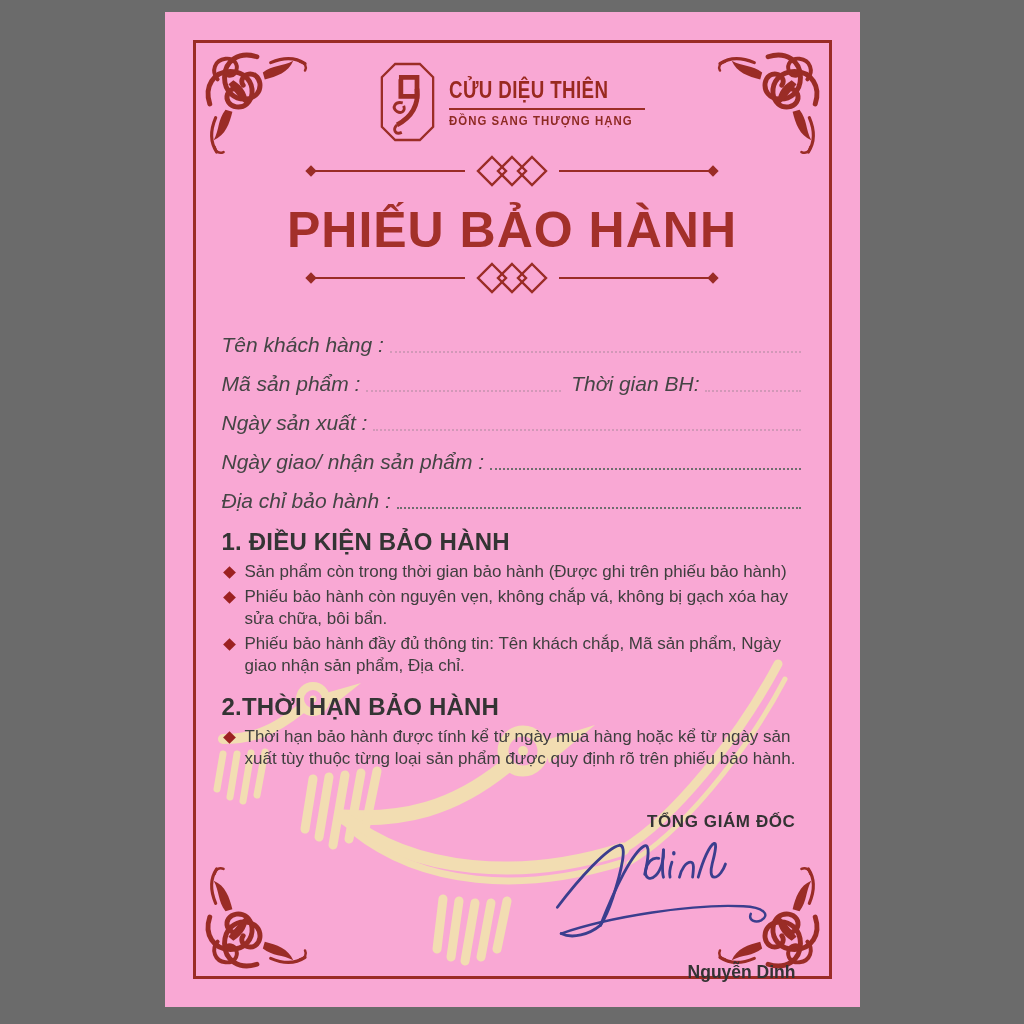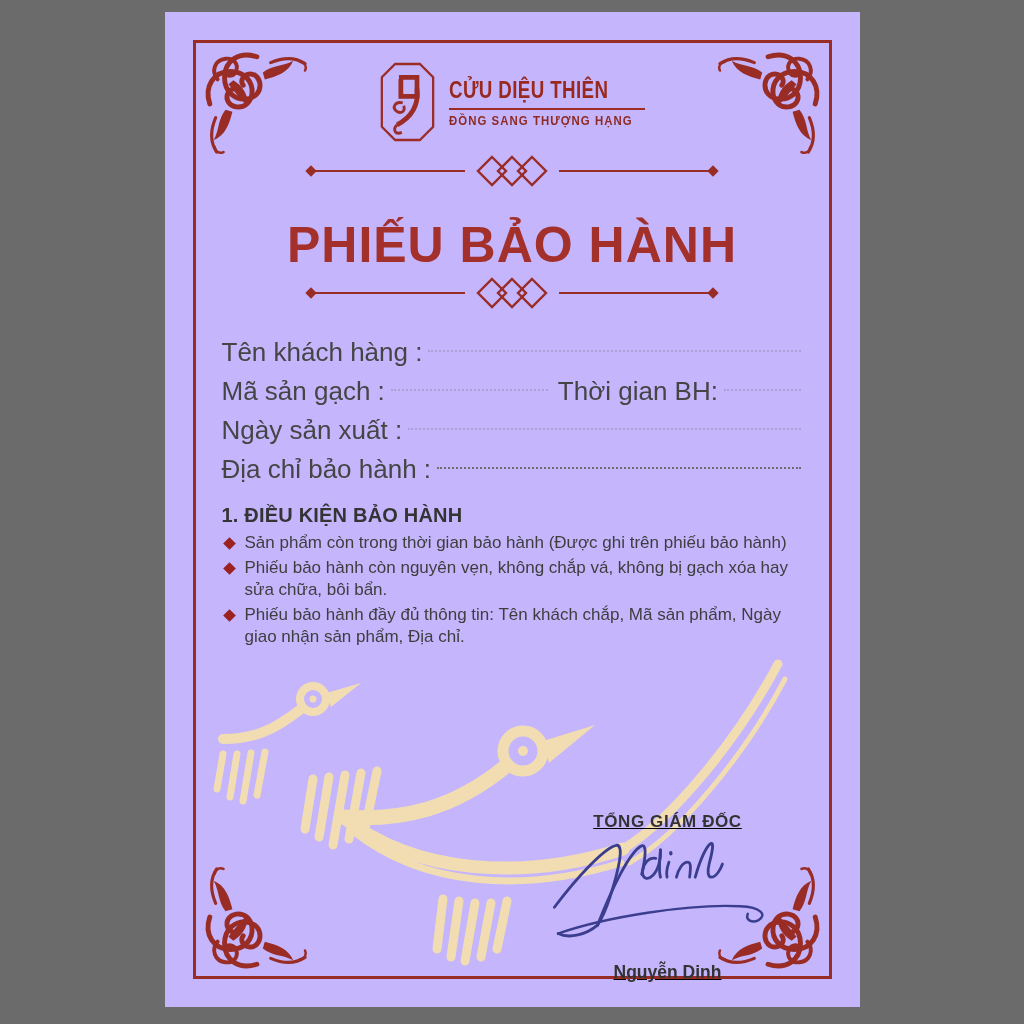--- a/index.html
+++ b/index.html
@@ -6,21 +6,21 @@
   body{
     width:1024px;height:1024px;
     background:#6b6b6b;
     font-family:"Liberation Sans", sans-serif;
     -webkit-font-smoothing:antialiased;
   }
   .card{
     position:relative;
     width:695px;height:995px;
     margin:12px auto 0;
-    background:#c4b5fd;
+    background:#f9a8d4;
     overflow:hidden;
   }
   .watermark{position:absolute;left:28px;bottom:38px;width:600px;height:310px;z-index:1;}
   .frame{position:absolute;inset:28px;border:3px solid #9a2c26;z-index:2;pointer-events:none;}
   .corner{position:absolute;width:110px;height:110px;z-index:3;}
   .corner.tl{top:33px;left:33px;}
   .corner.tr{top:33px;right:33px;transform:scaleX(-1);}
   .corner.bl{bottom:31px;left:33px;transform:scaleY(-1);}
   .corner.br{bottom:31px;right:33px;transform:scale(-1,-1);}
   .content{position:absolute;inset:31px;padding:0 26px;z-index:4;}
@@ -36,42 +36,42 @@
            transform:scaleX(0.95);transform-origin:left center;}
 
   
   .divider{display:flex;align-items:center;width:410px;margin:0 auto;}
   .divider.top{margin-top:9px;}
   .divider.bottom{margin-top:2px;}
   .divider .end{width:8px;height:8px;background:#9a2c26;transform:rotate(45deg);flex:0 0 auto;}
   .divider .line{flex:1;height:2px;background:#9a2c26;}
   .divider svg{width:96px;height:34px;flex:0 0 auto;margin:0 -1px;}
 
-  .title{margin:28px 0 0;text-align:center;font-size:50px;line-height:58px;
+  .title{margin:13px 0 0;text-align:center;font-size:50px;line-height:58px;
          font-weight:bold;letter-spacing:1px;color:#a3302a;}
 
   
   .form{margin-top:23px;}
-  .frow{display:flex;align-items:center;height:39px;font-size:26px;color:#454545;}
+  .frow{display:flex;align-items:flex-end;height:39px;font-size:21px;color:#454545;font-style:italic;}
   .frow .lbl{white-space:nowrap;line-height:1.15;}
   .frow .lbl.second{margin-left:8px;}
   .dotline{flex:1;border-bottom:2.2px dotted #6e6e6e;margin:0 2px 4px 6px;}
   .dotline.faint{border-color:rgba(110,110,110,0.28);}
   .dotline.w2a{flex:2.05;}
   .dotline.w2b{flex:1;}
 
   
-  .sec-h{margin:15px 0 5px;font-size:20px;font-weight:bold;color:#343434;letter-spacing:0.2px;}
+  .sec-h{margin:15px 0 5px;font-size:24px;font-weight:bold;color:#343434;letter-spacing:0.2px;}
   ul.blist{list-style:none;margin:0;padding:0;}
   .blist li{position:relative;padding-left:23px;font-size:17px;line-height:22.5px;color:#3e3e3e;margin:2px 0;}
   .blist li::before{content:"";position:absolute;left:3px;top:7px;width:9px;height:9px;
                     background:#9c2121;transform:rotate(45deg);}
 
   
-  .sign-block{position:absolute;right:64px;top:800px;width:256px;text-align:center;z-index:5;text-decoration:underline;}
+  .sign-block{position:absolute;right:64px;top:800px;width:256px;text-align:right;z-index:5;}
   .sign-block .role{font-size:17px;font-weight:bold;color:#333;letter-spacing:0.6px;}
   .autograph{width:250px;height:108px;margin-top:2px;overflow:visible;}
   .sign-block .name{font-size:17.5px;font-weight:bold;color:#333;margin-top:16px;}
 </style>
 </head>
 <body>
 
 <div class="card">
 
   <svg class="watermark" viewBox="0 0 600 310" aria-hidden="true">
@@ -199,44 +199,54 @@
       <span class="line"></span>
       <span class="end"></span>
     </div>
 
     <div class="form">
       <div class="frow">
         <span class="lbl">Tên khách hàng :</span>
         <span class="dotline faint"></span>
       </div>
       <div class="frow">
-        <span class="lbl">Mã sản gạch :</span>
+        <span class="lbl">Mã sản phẩm :</span>
         <span class="dotline faint w2a"></span>
         <span class="lbl second">Thời gian BH:</span>
         <span class="dotline faint w2b"></span>
       </div>
       <div class="frow">
         <span class="lbl">Ngày sản xuất :</span>
         <span class="dotline faint"></span>
+      </div>
+      <div class="frow">
+        <span class="lbl">Ngày giao/ nhận sản phẩm :</span>
+        <span class="dotline"></span>
       </div>
       <div class="frow">
         <span class="lbl">Địa chỉ bảo hành :</span>
         <span class="dotline"></span>
       </div>
     </div>
 
     <div>
       <h2 class="sec-h">1. ĐIỀU KIỆN BẢO HÀNH</h2>
       <ul class="blist">
         <li>Sản phẩm còn trong thời gian bảo hành (Được ghi trên phiếu bảo hành)</li>
         <li>Phiếu bảo hành còn nguyên vẹn, không chắp vá, không bị gạch xóa hay sửa chữa, bôi bẩn.</li>
         <li>Phiếu bảo hành đầy đủ thông tin: Tên khách chắp, Mã sản phẩm, Ngày giao nhận sản phẩm, Địa chỉ.</li>
       </ul>
     </div>
 
+    <div>
+      <h2 class="sec-h">2.THỜI HẠN BẢO HÀNH</h2>
+      <ul class="blist">
+        <li>Thời hạn bảo hành được tính kể từ ngày mua hàng hoặc kể từ ngày sản xuất tùy thuộc từng loại sản phẩm được quy định rõ trên phiếu bảo hành.</li>
+      </ul>
+    </div>
 
   </div>
 
   <div class="sign-block">
     <div class="role">TỔNG GIÁM ĐỐC</div>
     <svg class="autograph" viewBox="0 0 250 115" aria-hidden="true">
       <g fill="none" stroke="#3b3e8e" stroke-width="3" stroke-linecap="round">
         <path d="M4,78 C28,46 58,14 70,12 C79,11 72,40 63,68 C59,80 54,91 50,97"></path>
         <path d="M50,97 C66,56 84,20 96,13 C103,9 101,26 97,43"></path>
         <path d="M112,26 C105,24 99,31 98,39 C97,47 103,50 109,44 C114,39 118,27 117,17"></path>

